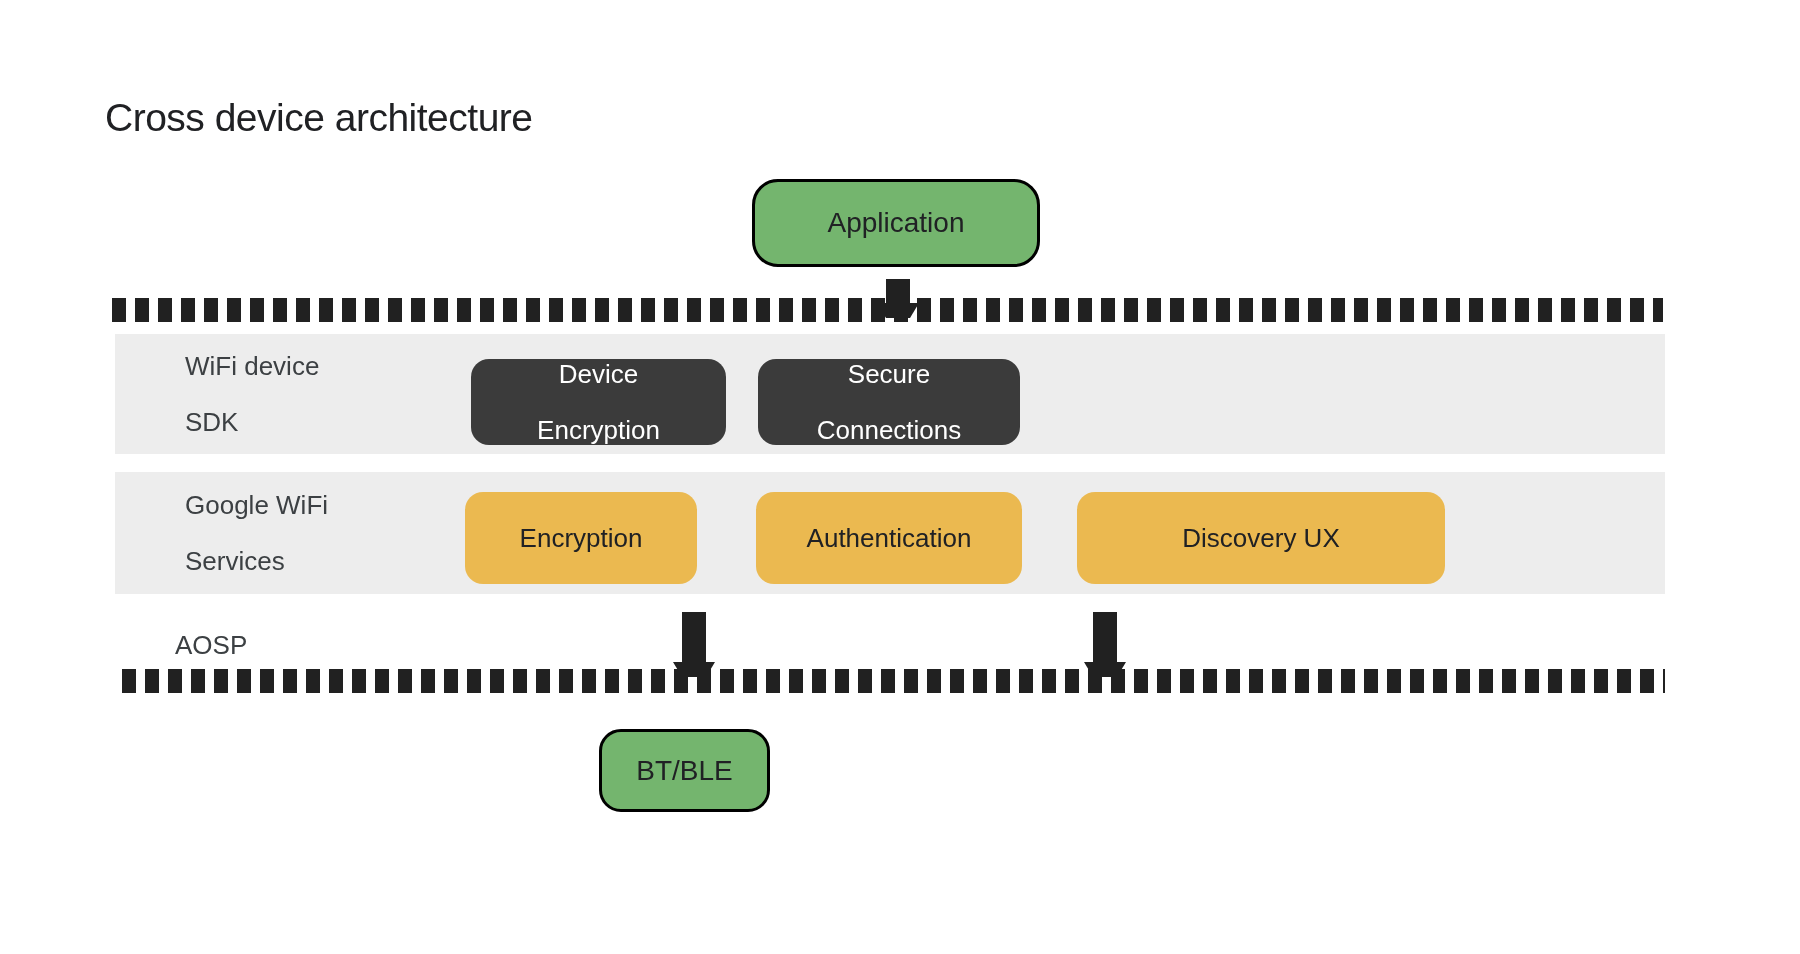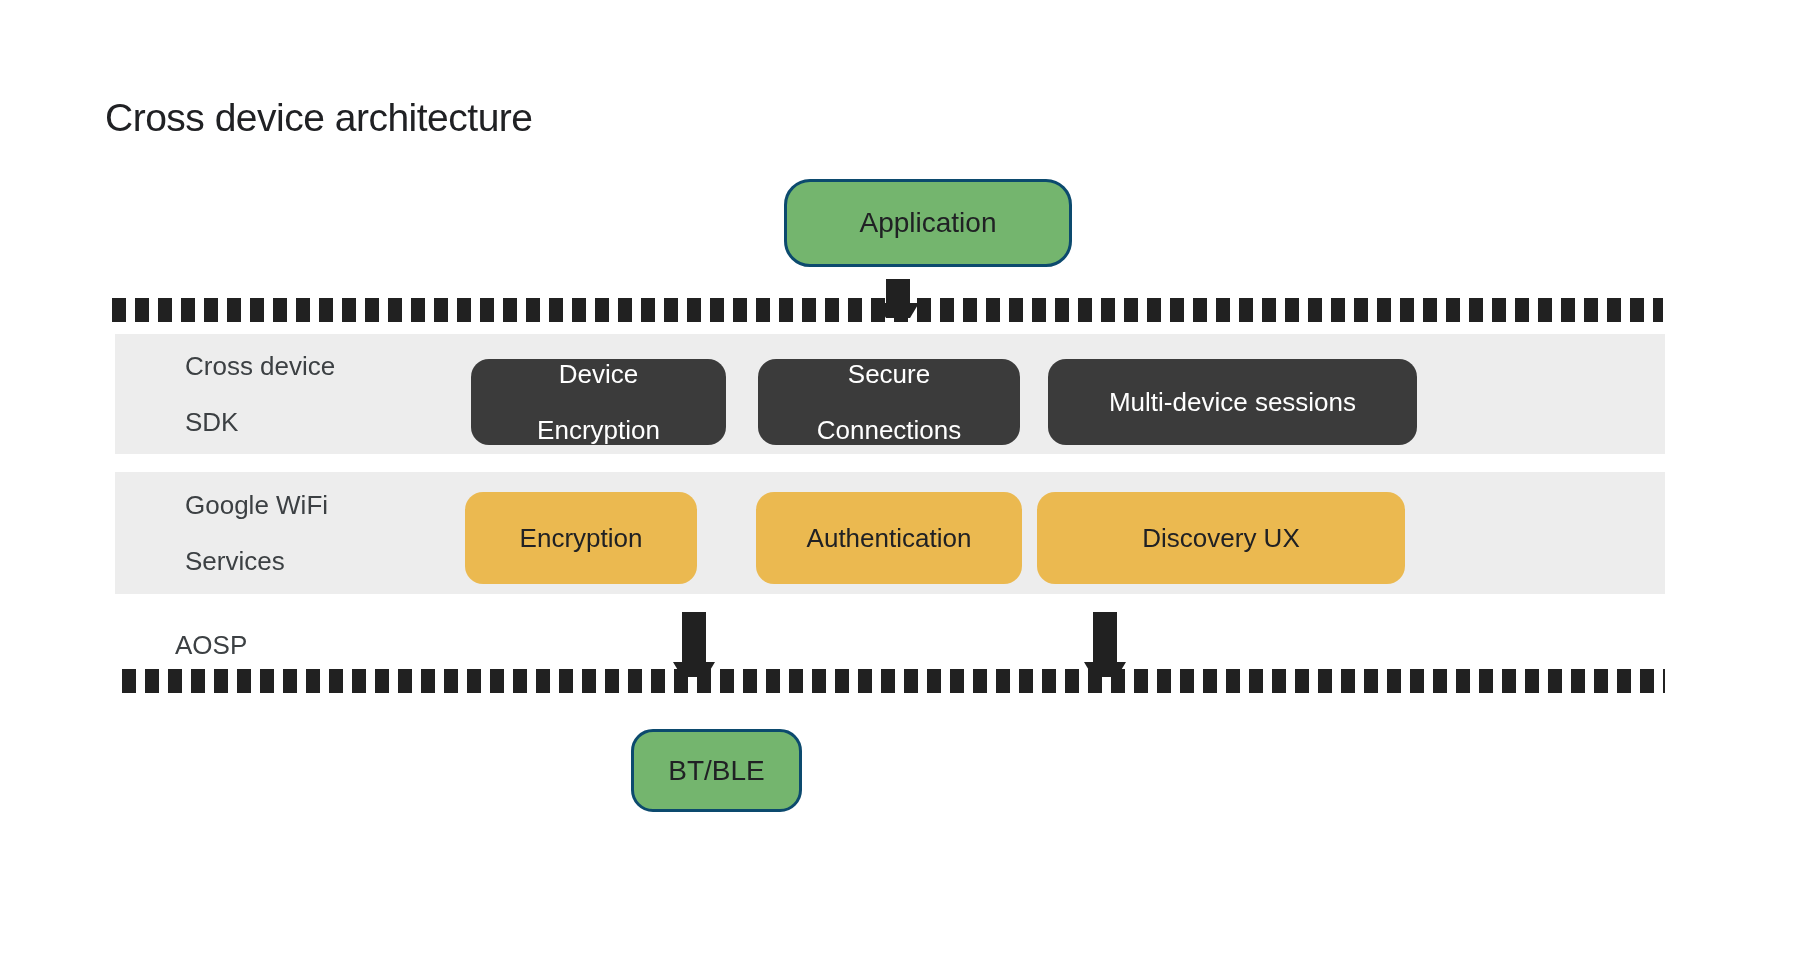--- a/index.html
+++ b/index.html
@@ -25,23 +25,22 @@
   .title{
     position:absolute;left:81px;top:72px;
     font-size:39px;font-weight:500;letter-spacing:-0.5px;color:var(--ink);
   }
   
   .node{
     position:absolute;display:flex;align-items:center;justify-content:center;
     text-align:center;color:var(--ink);font-weight:500;
   }
   .node-green{
-    background:var(--green);border:3px solid #0c4a6e;border-radius:26px;
+    background:var(--green);border:3px solid #000000;border-radius:26px;
     font-size:28px;
-    margin-left:32px;
   }
   .app-node{left:740px;top:167px;width:288px;height:88px;}
   .node-dark{
     background:var(--dark);color:var(--white-text);border-radius:18px;
     font-size:26px;line-height:32px;
   }
   .node-orange{
     background:var(--orange);border-radius:18px;font-size:26px;line-height:32px;
   }
   .node .line{display:block;}
@@ -101,54 +100,49 @@
 
   <div class="arrow arrow-app">
     <div class="arrow-line"></div>
     <div class="arrow-head"></div>
   </div>
 
   <div class="dashed dashed-top"></div>
 
   <div class="band band-1">
     <div class="band-label">
-      <span>Cross device</span>
+      <span>WiFi device</span>
       <span>SDK</span>
     </div>
     <div class="node node-dark" style="left:356px;top:25px;width:255px;height:86px;">
       <div>
         <span class="line">Device</span>
         <span class="line">Encryption</span>
       </div>
     </div>
     <div class="node node-dark" style="left:643px;top:25px;width:262px;height:86px;">
       <div>
         <span class="line">Secure</span>
         <span class="line">Connections</span>
-      </div>
-    </div>
-    <div class="node node-dark" style="left:933px;top:25px;width:369px;height:86px;">
-      <div>
-        <span class="line">Multi-device sessions</span>
       </div>
     </div>
   </div>
 
   <div class="band band-2">
     <div class="band-label">
       <span>Google WiFi</span>
       <span>Services</span>
     </div>
     <div class="node node-orange" style="left:350px;top:20px;width:232px;height:92px;">
       <span>Encryption</span>
     </div>
     <div class="node node-orange" style="left:641px;top:20px;width:266px;height:92px;">
       <span>Authentication</span>
     </div>
-    <div class="node node-orange" style="left:922px;top:20px;width:368px;height:92px;">
+    <div class="node node-orange" style="left:962px;top:20px;width:368px;height:92px;">
       <span>Discovery UX</span>
     </div>
   </div>
 
   <div class="aosp-label">AOSP</div>
 
   <div class="arrow arrow-bt">
     <div class="arrow-line"></div>
     <div class="arrow-head"></div>
   </div>

